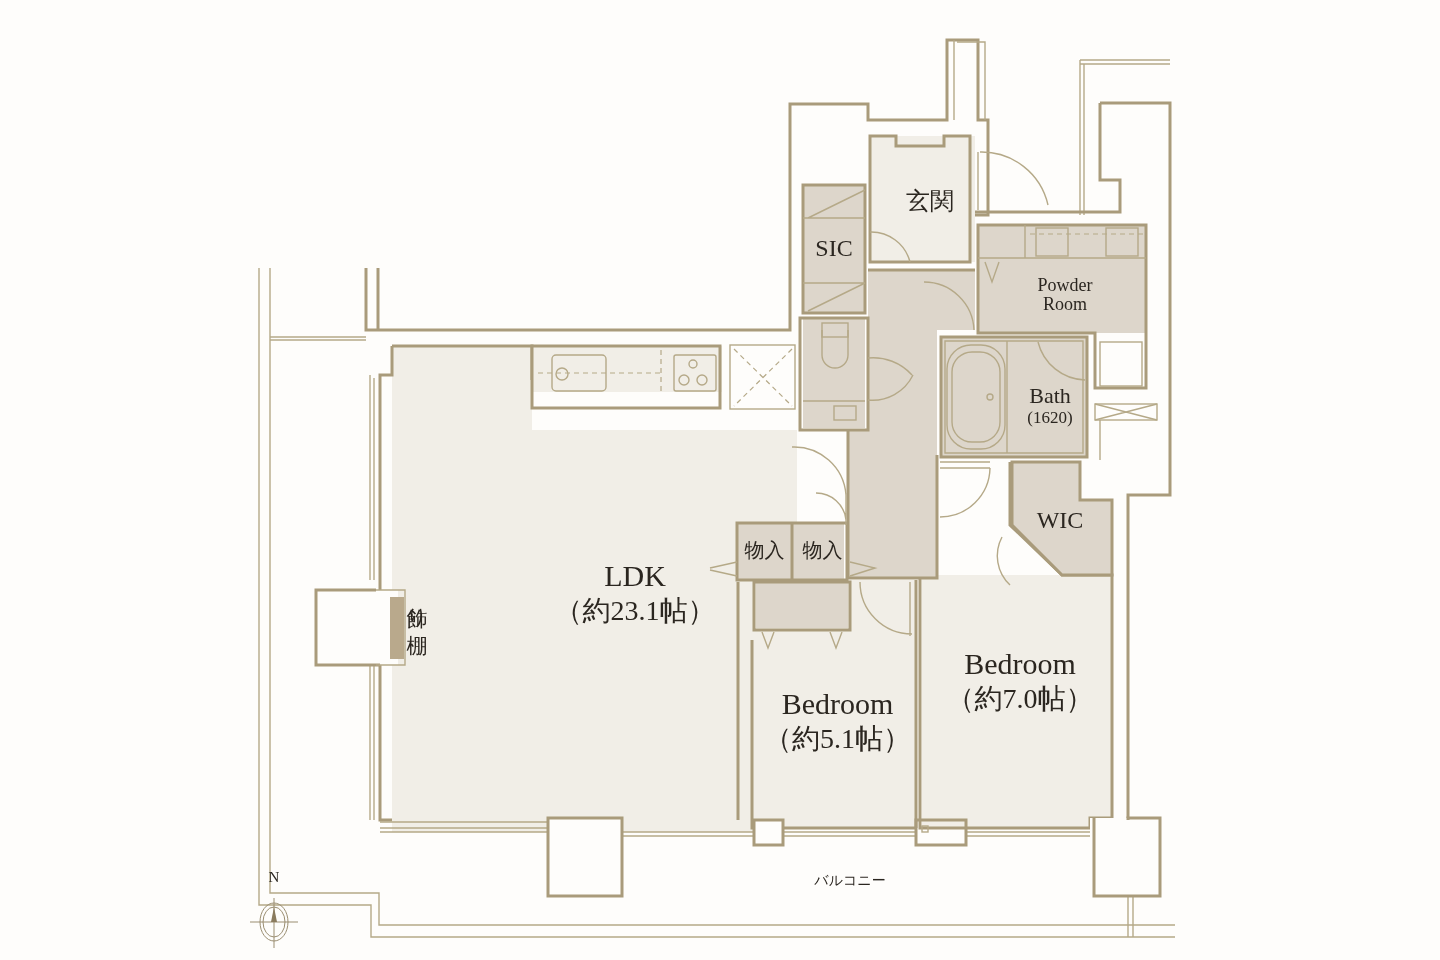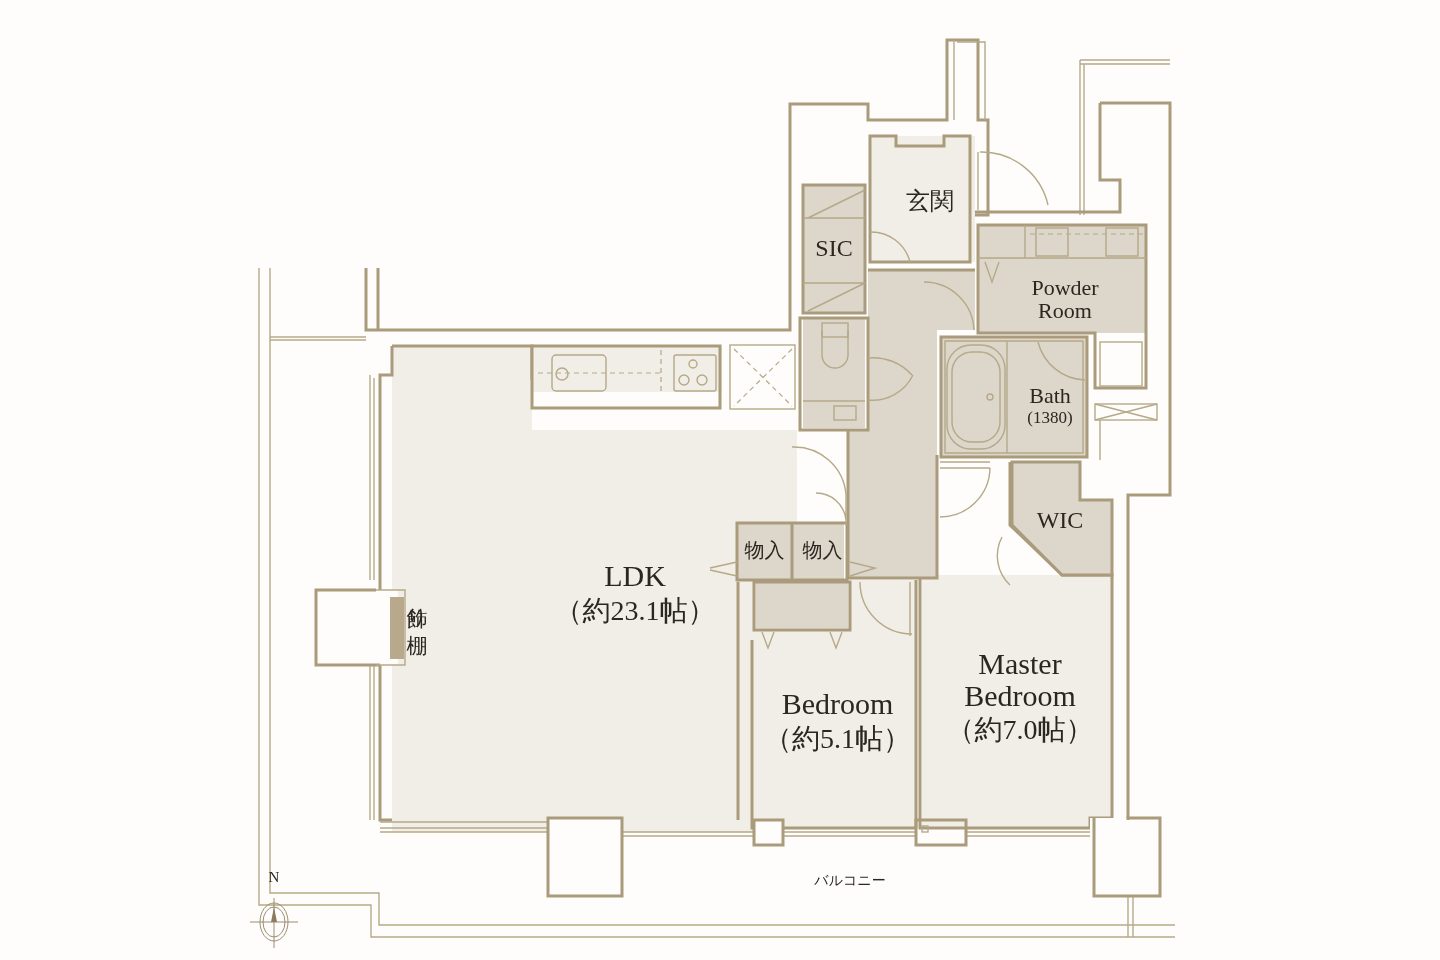--- a/index.html
+++ b/index.html
@@ -179,41 +179,40 @@
   <span>LDK</span>
   <span class="sub">（約23.1帖）</span>
 </div>
 
 <div class="label lbl-lg" style="left:750px; top:688px; width:175px;">
   <span>Bedroom</span>
   <span class="sub">（約5.1帖）</span>
 </div>
 
 <div class="label lbl-lg" style="left:930px; top:648px; width:180px;">
-  <span style="display:block">Master</span>
   <span style="display:block">Bedroom</span>
   <span class="sub">（約7.0帖）</span>
 </div>
 
 <div class="label lbl-md" style="left:890px; top:189px; width:80px;">
   <span>玄関</span>
 </div>
 
 <div class="label lbl-md" style="left:803px; top:236px; width:62px;">
   <span>SIC</span>
 </div>
 
-<div class="label lbl-sm" style="left:1005px; top:276px; width:120px; font-size:22px;">
+<div class="label lbl-sm" style="left:1005px; top:276px; width:120px; font-size:18px;">
   <span style="display:block">Powder</span>
   <span style="display:block">Room</span>
 </div>
 
 <div class="label lbl-sm" style="left:1012px; top:384px; width:76px; font-size:22px;text-align:center;">
   <span style="display:block">Bath</span>
-  <span style="display:block; font-size:17px; margin-top:2px;">(1380)</span>
+  <span style="display:block; font-size:17px; margin-top:2px;">(1620)</span>
 </div>
 
 <div class="label lbl-md" style="left:1022px; top:508px; width:76px;">
   <span>WIC</span>
 </div>
 
 <div class="label lbl-sm" style="left:737px; top:540px; width:55px;">
   <span>物入</span>
 </div>
 

